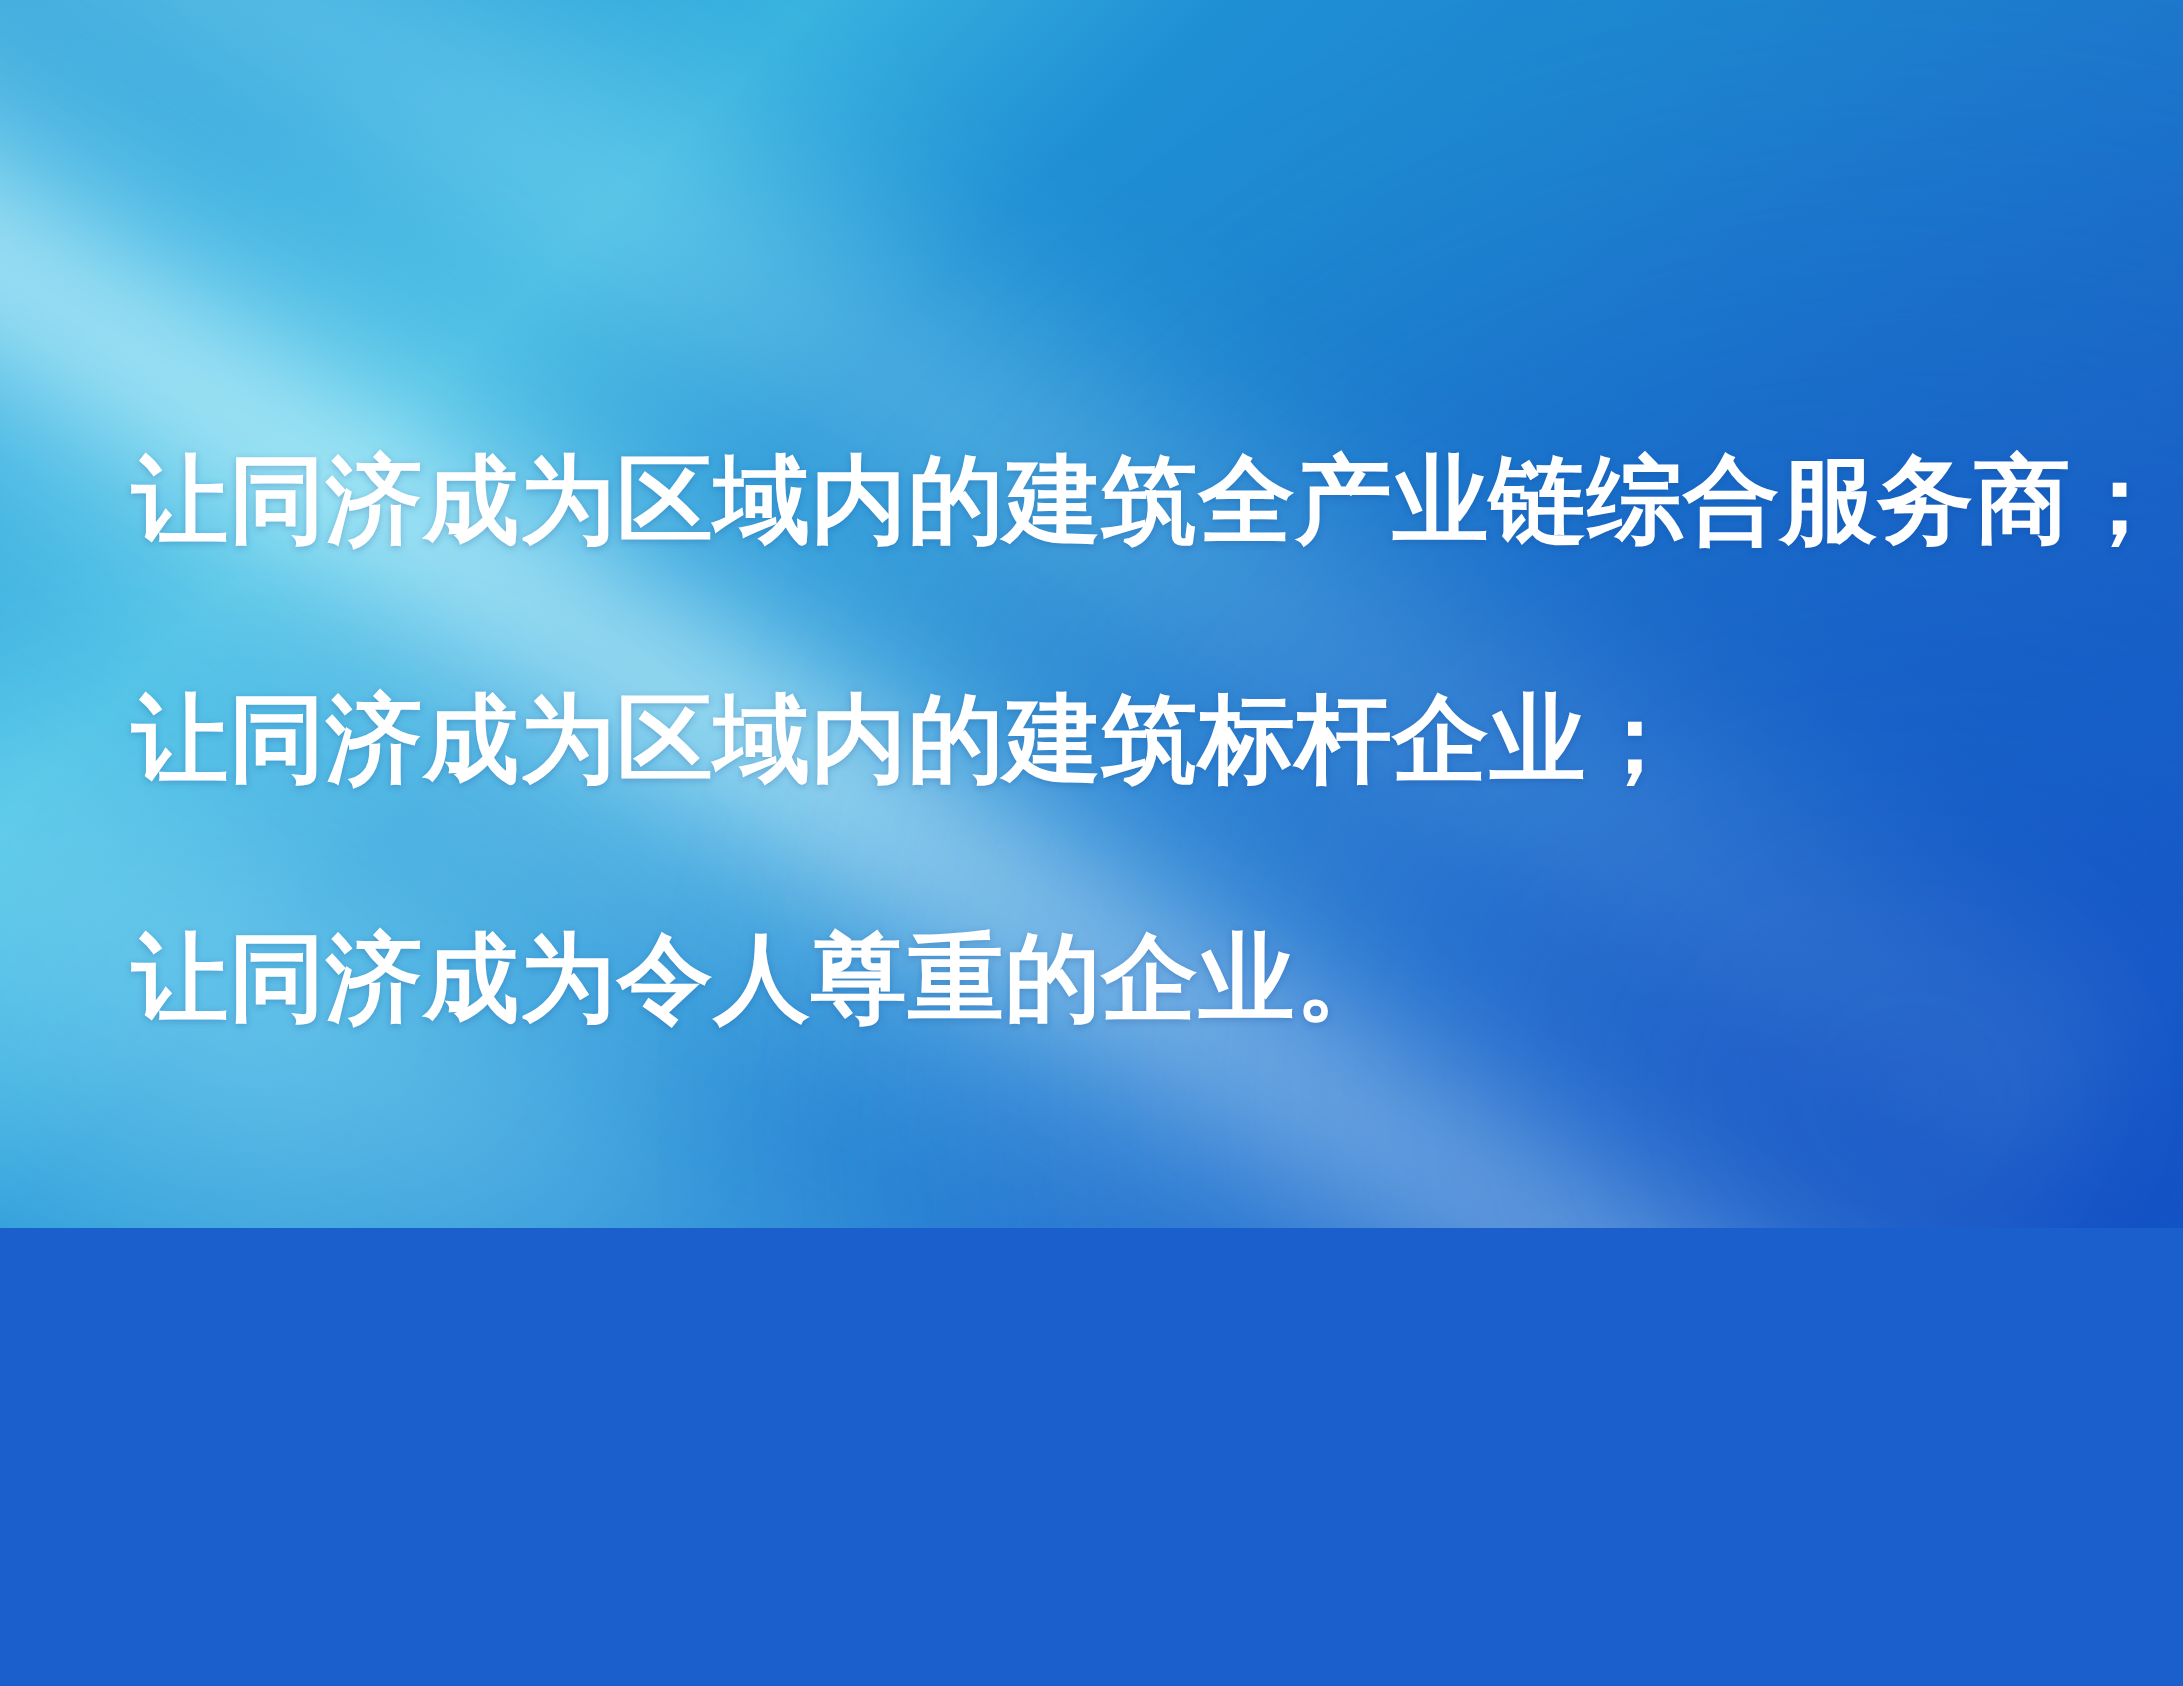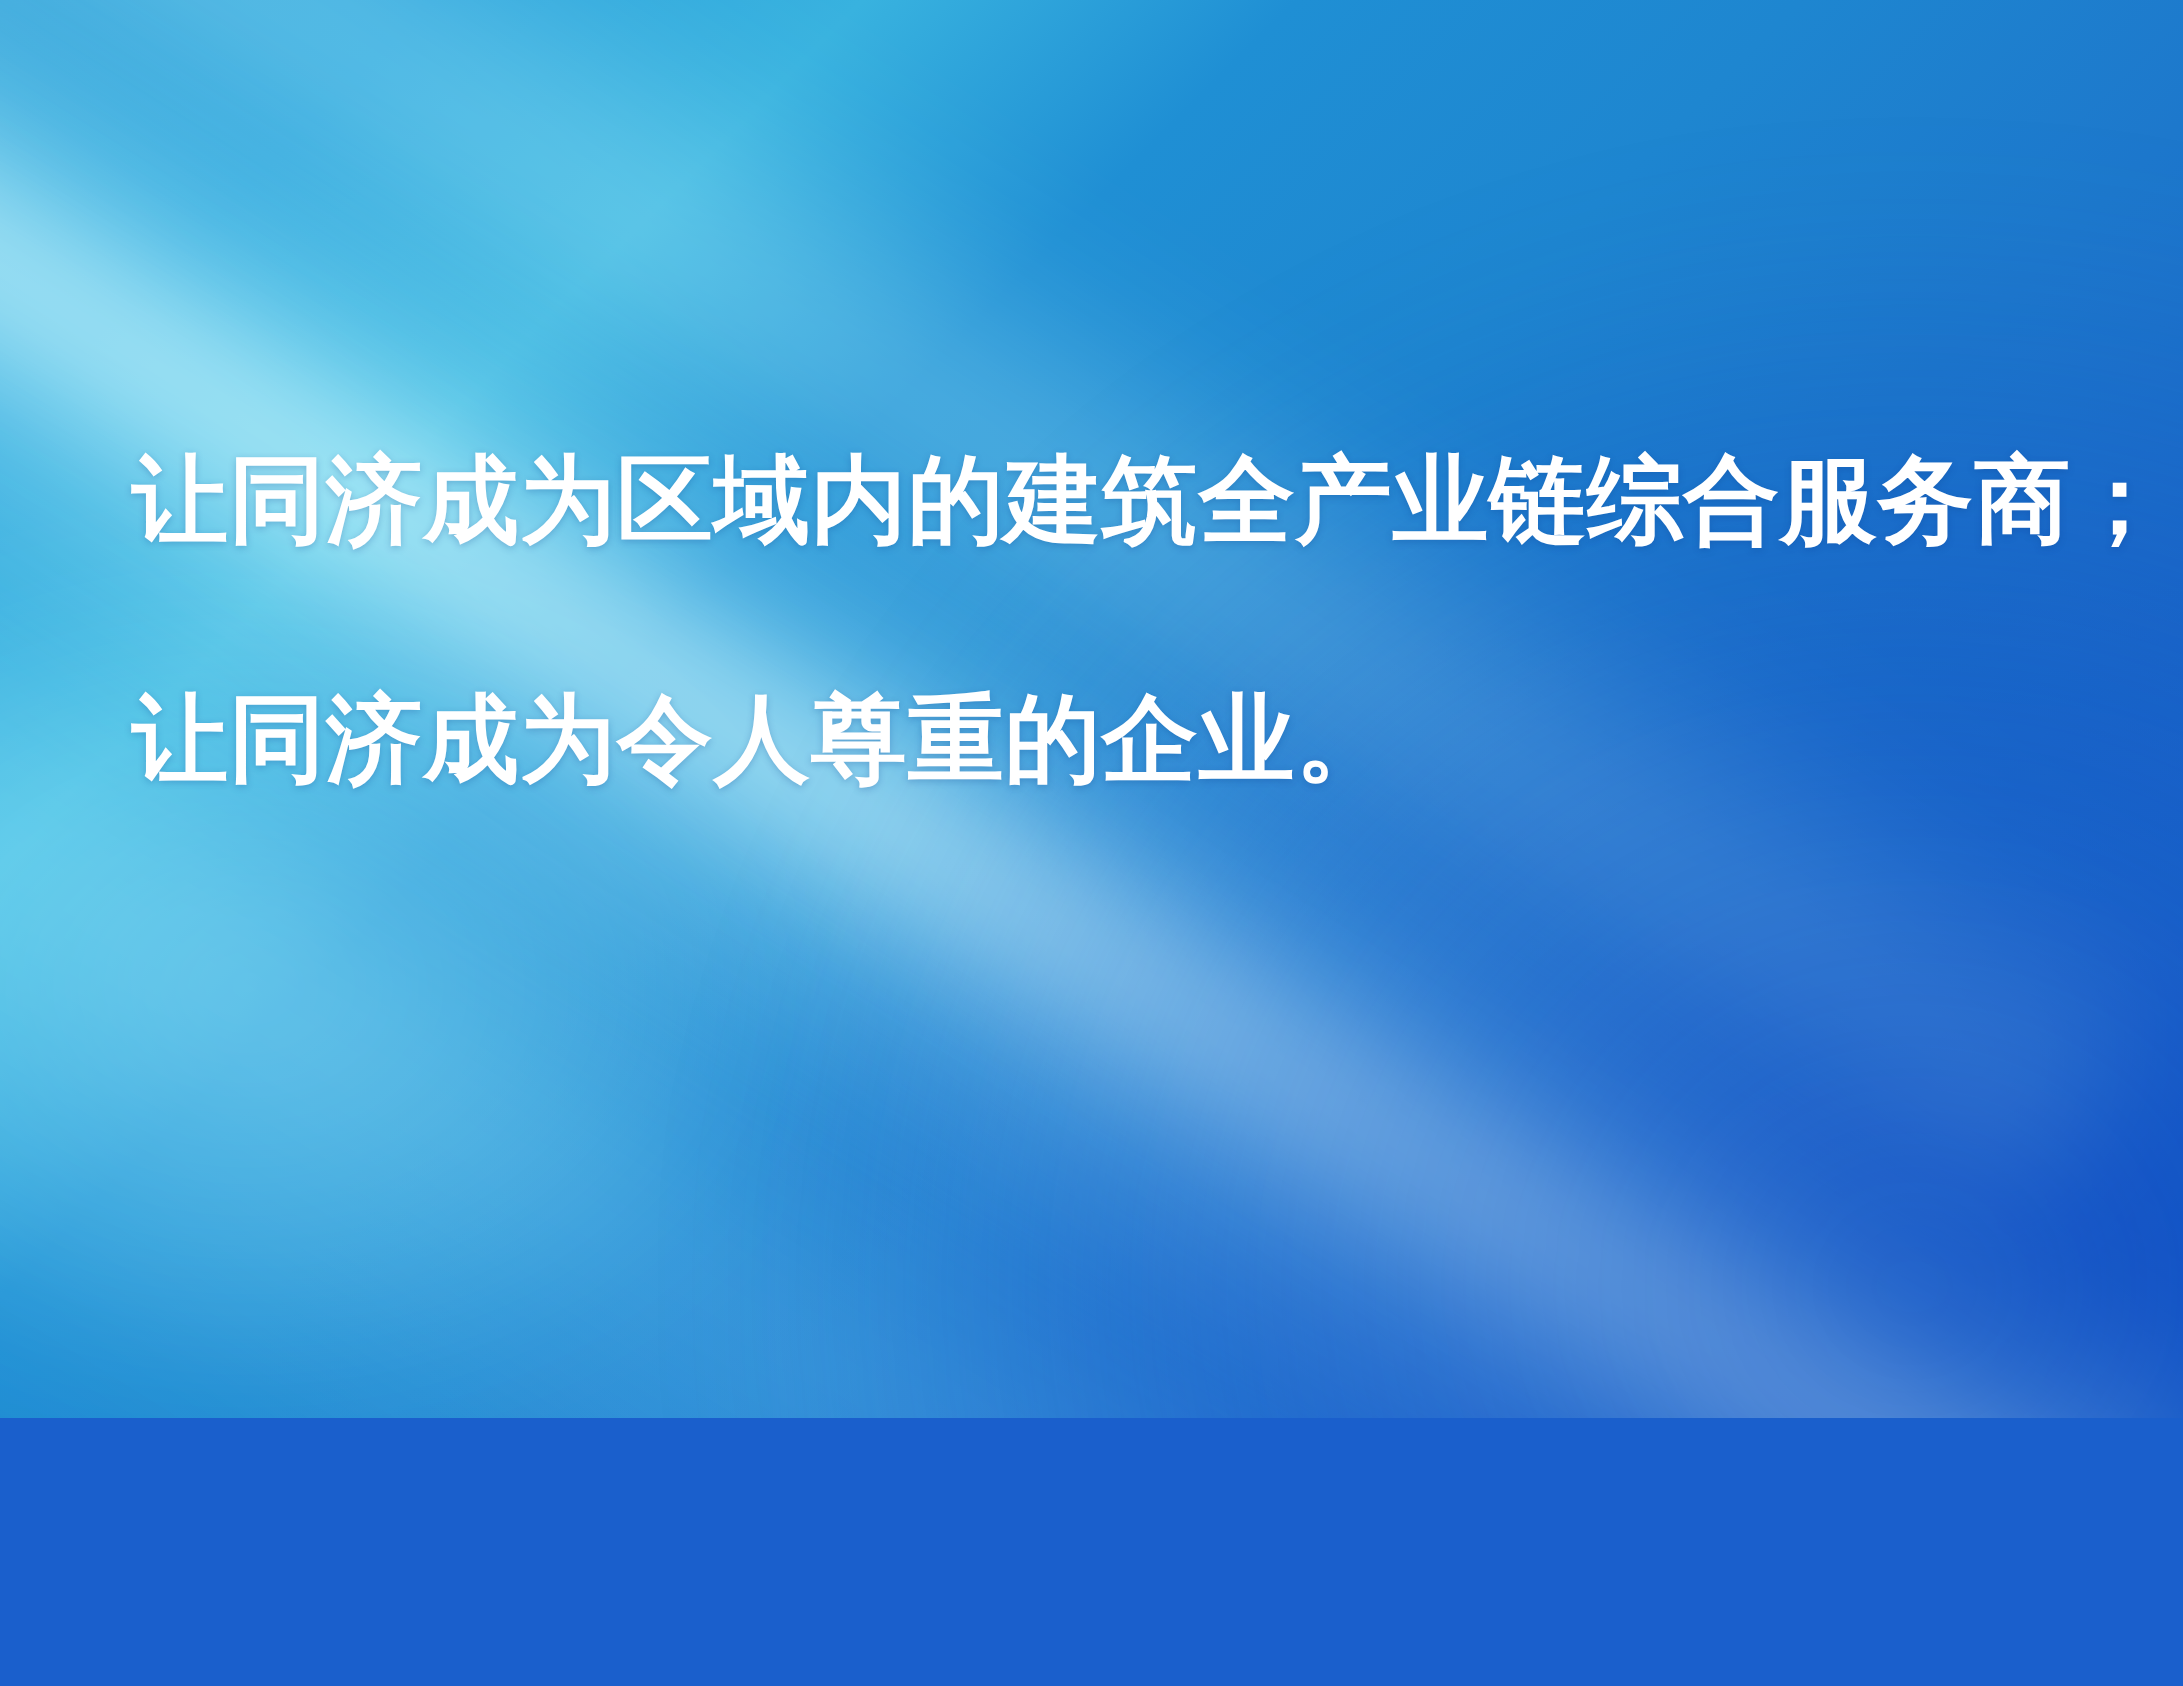--- a/index.html
+++ b/index.html
@@ -4,21 +4,21 @@
 <title>Slide</title>
 <style>
   html, body {
     margin: 0;
     padding: 0;
     background: #1a5fcc;
   }
   .slide {
     position: relative;
     width: 2183px;
-    height: 1418px;
+    height: 1228px;
     overflow: hidden;
     font-family: "DejaVu Serif", "Liberation Serif", serif;
     
     background:
       radial-gradient(ellipse 120% 95% at 92% 105%,
         rgba(18,85,200,0.95) 0%,
         rgba(22,95,206,0.70) 22%,
         rgba(28,120,215,0.30) 45%,
         rgba(30,140,220,0.00) 68%),
       linear-gradient(135deg,
@@ -148,17 +148,18 @@
 
   <div class="band band-edge"></div>
   <div class="band band-main"></div>
   <div class="band band-bright"></div>
   <div class="band band-soft"></div>
   <div class="glow-tl"></div>
   <div class="shade-br"></div>
 
   <div class="text-block">
     <p class="slide-line">让同济成为区域内的建筑全产业链综合服务商；</p>
+    <p class="slide-line">让同济成为区域内的建筑标杆企业；</p>
     <p class="slide-line">让同济成为令人尊重的企业。</p>
   </div>
 
 </div>
 
 
 </body></html>

